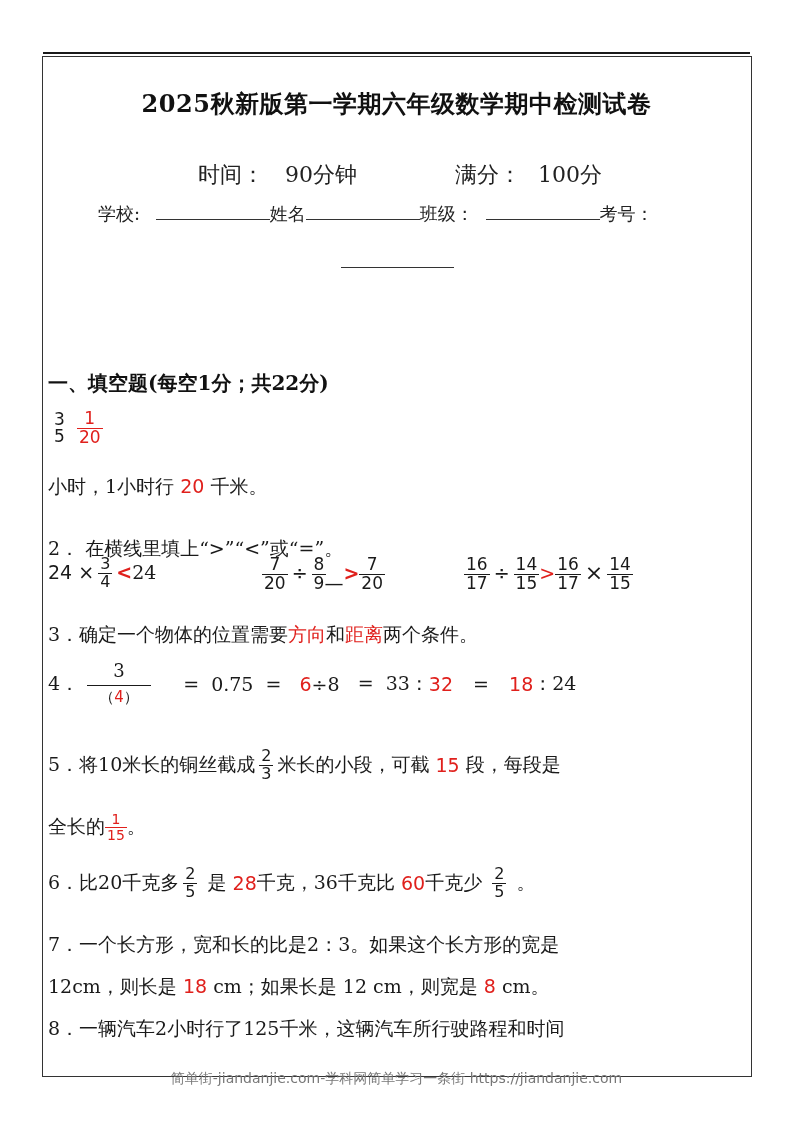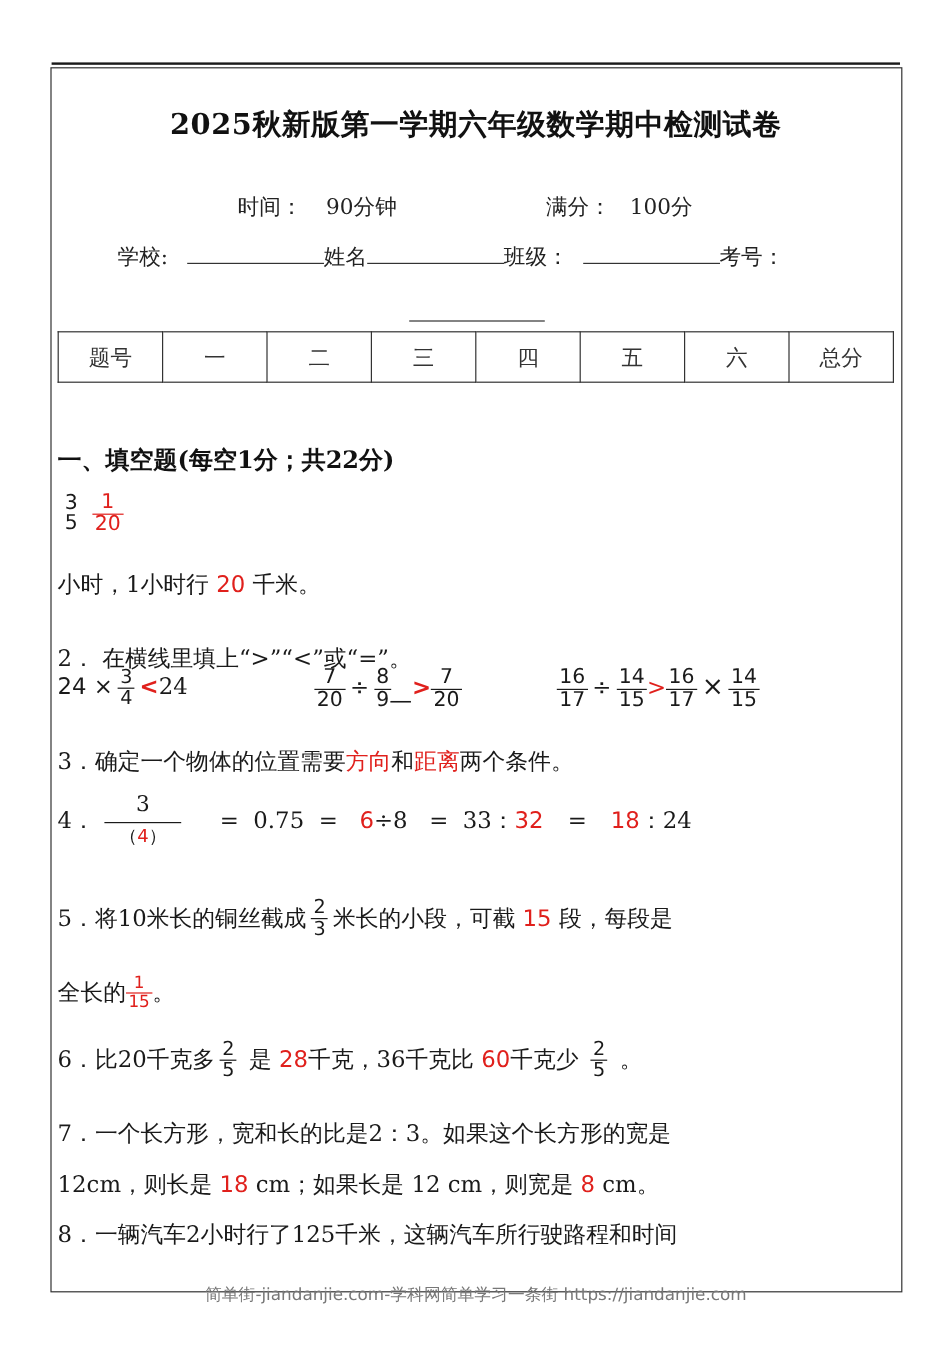--- a/index.html
+++ b/index.html
@@ -5,21 +5,21 @@
   * { box-sizing: border-box; margin: 0; padding: 0; }
   html, body { width: 793px; height: 1122px; background: #ffffff; overflow: hidden; }
   body { position: relative; font-family: "DejaVu Serif", "Liberation Serif", serif; color: #1a1a1a; }
 
   .top-rule { position: absolute; left: 43px; top: 52px; width: 707px; height: 2px; background: #1a1a1a; }
   .page-box { position: absolute; left: 42px; top: 56px; width: 710px; height: 1021px; border: 1px solid #333; }
 
   .title { position: absolute; left: 0; top: 88px; width: 793px; text-align: center;
            font-family: "DejaVu Serif", "Liberation Serif", serif; font-weight: bold; font-size: 24px; letter-spacing: 0.5px; color: #111; }
 
-  .meta-line { position: absolute; top: 160px; font-size: 18px; color: #222; }
+  .meta-line { position: absolute; top: 160px; font-size: 22px; color: #222; }
   .info-line { position: absolute; top: 202px; font-size: 18px; color: #222; }
   .blank { display: inline-block; border-bottom: 1px solid #333; height: 18px; vertical-align: baseline; }
 
   table.score { position: absolute; left: 48px; top: 276px; width: 697px; border-collapse: collapse; }
   table.score td { border: 1px solid #333; height: 42px; text-align: center; font-size: 18px; color: #333; width: 87px; }
 
   .section-head { position: absolute; left: 48px; top: 370px; font-size: 20px; font-weight: bold; color: #111; }
 
   .q { position: absolute; left: 48px; font-size: 19px; color: #1a1a1a; white-space: nowrap; }
   .red { color: #e0201c; font-family: "DejaVu Sans", "Liberation Sans", sans-serif; }
@@ -51,30 +51,20 @@
 
 <div class="info-line" style="left:98px;">
   <span>学校:</span>
   <span class="blank" style="width:114px;margin-left:10px;"></span><span>姓名</span><span class="blank" style="width:114px;"></span><span>班级：</span>
   <span class="blank" style="width:114px;margin-left:6px;"></span><span>考号：</span>
 </div>
 <div class="blank" style="position:absolute;left:341px;top:248px;width:113px;height:20px;"></div>
 
 <table class="score">
   <tbody>
-      <tr>
-    <td>题号</td>
-    <td>一</td>
-    <td>二</td>
-    <td>三</td>
-    <td>四</td>
-    <td>五</td>
-    <td>六</td>
-    <td>总分</td>
-  </tr>
 </tbody>
   </table>
 
 <div class="section-head">一、填空题(每空1分；共22分)</div>
 
 <div class="q" style="top:410px;">
   <span class="frac sans" style="font-size:17px;"><span class="num" style="border-bottom:none;">3</span><span class="den">5</span></span>
   <span class="frac red" style="font-size:17px;margin:0;"><span class="num">1</span><span class="den">20</span></span>
 </div>
 <div class="q" style="top:474px;">

